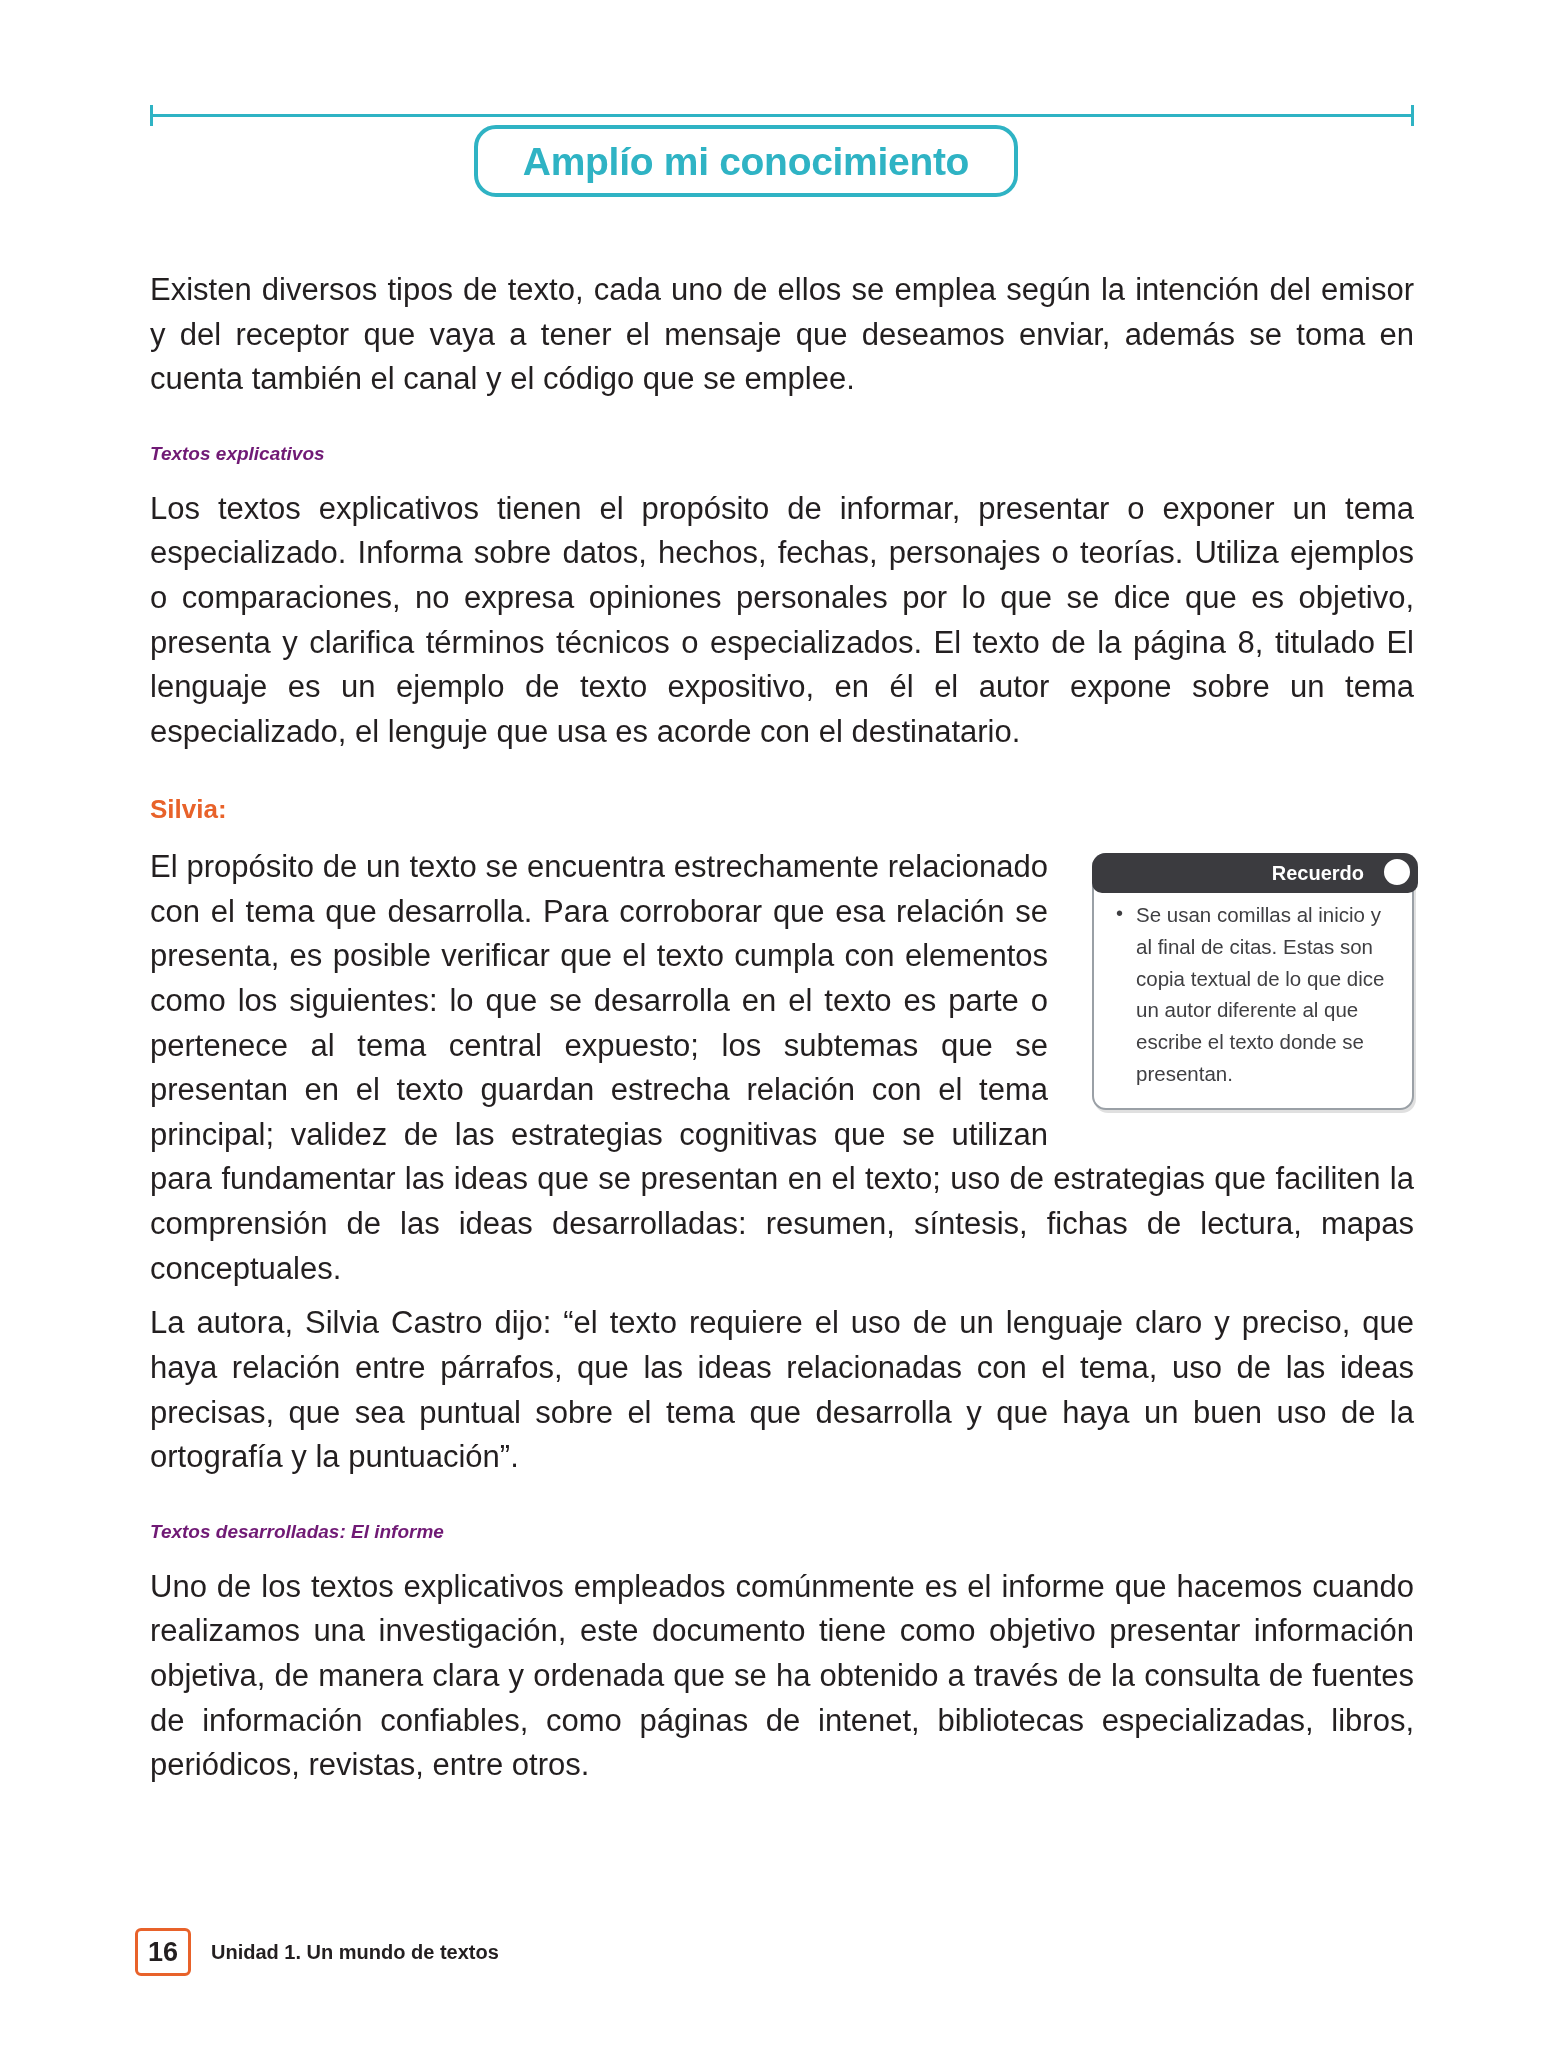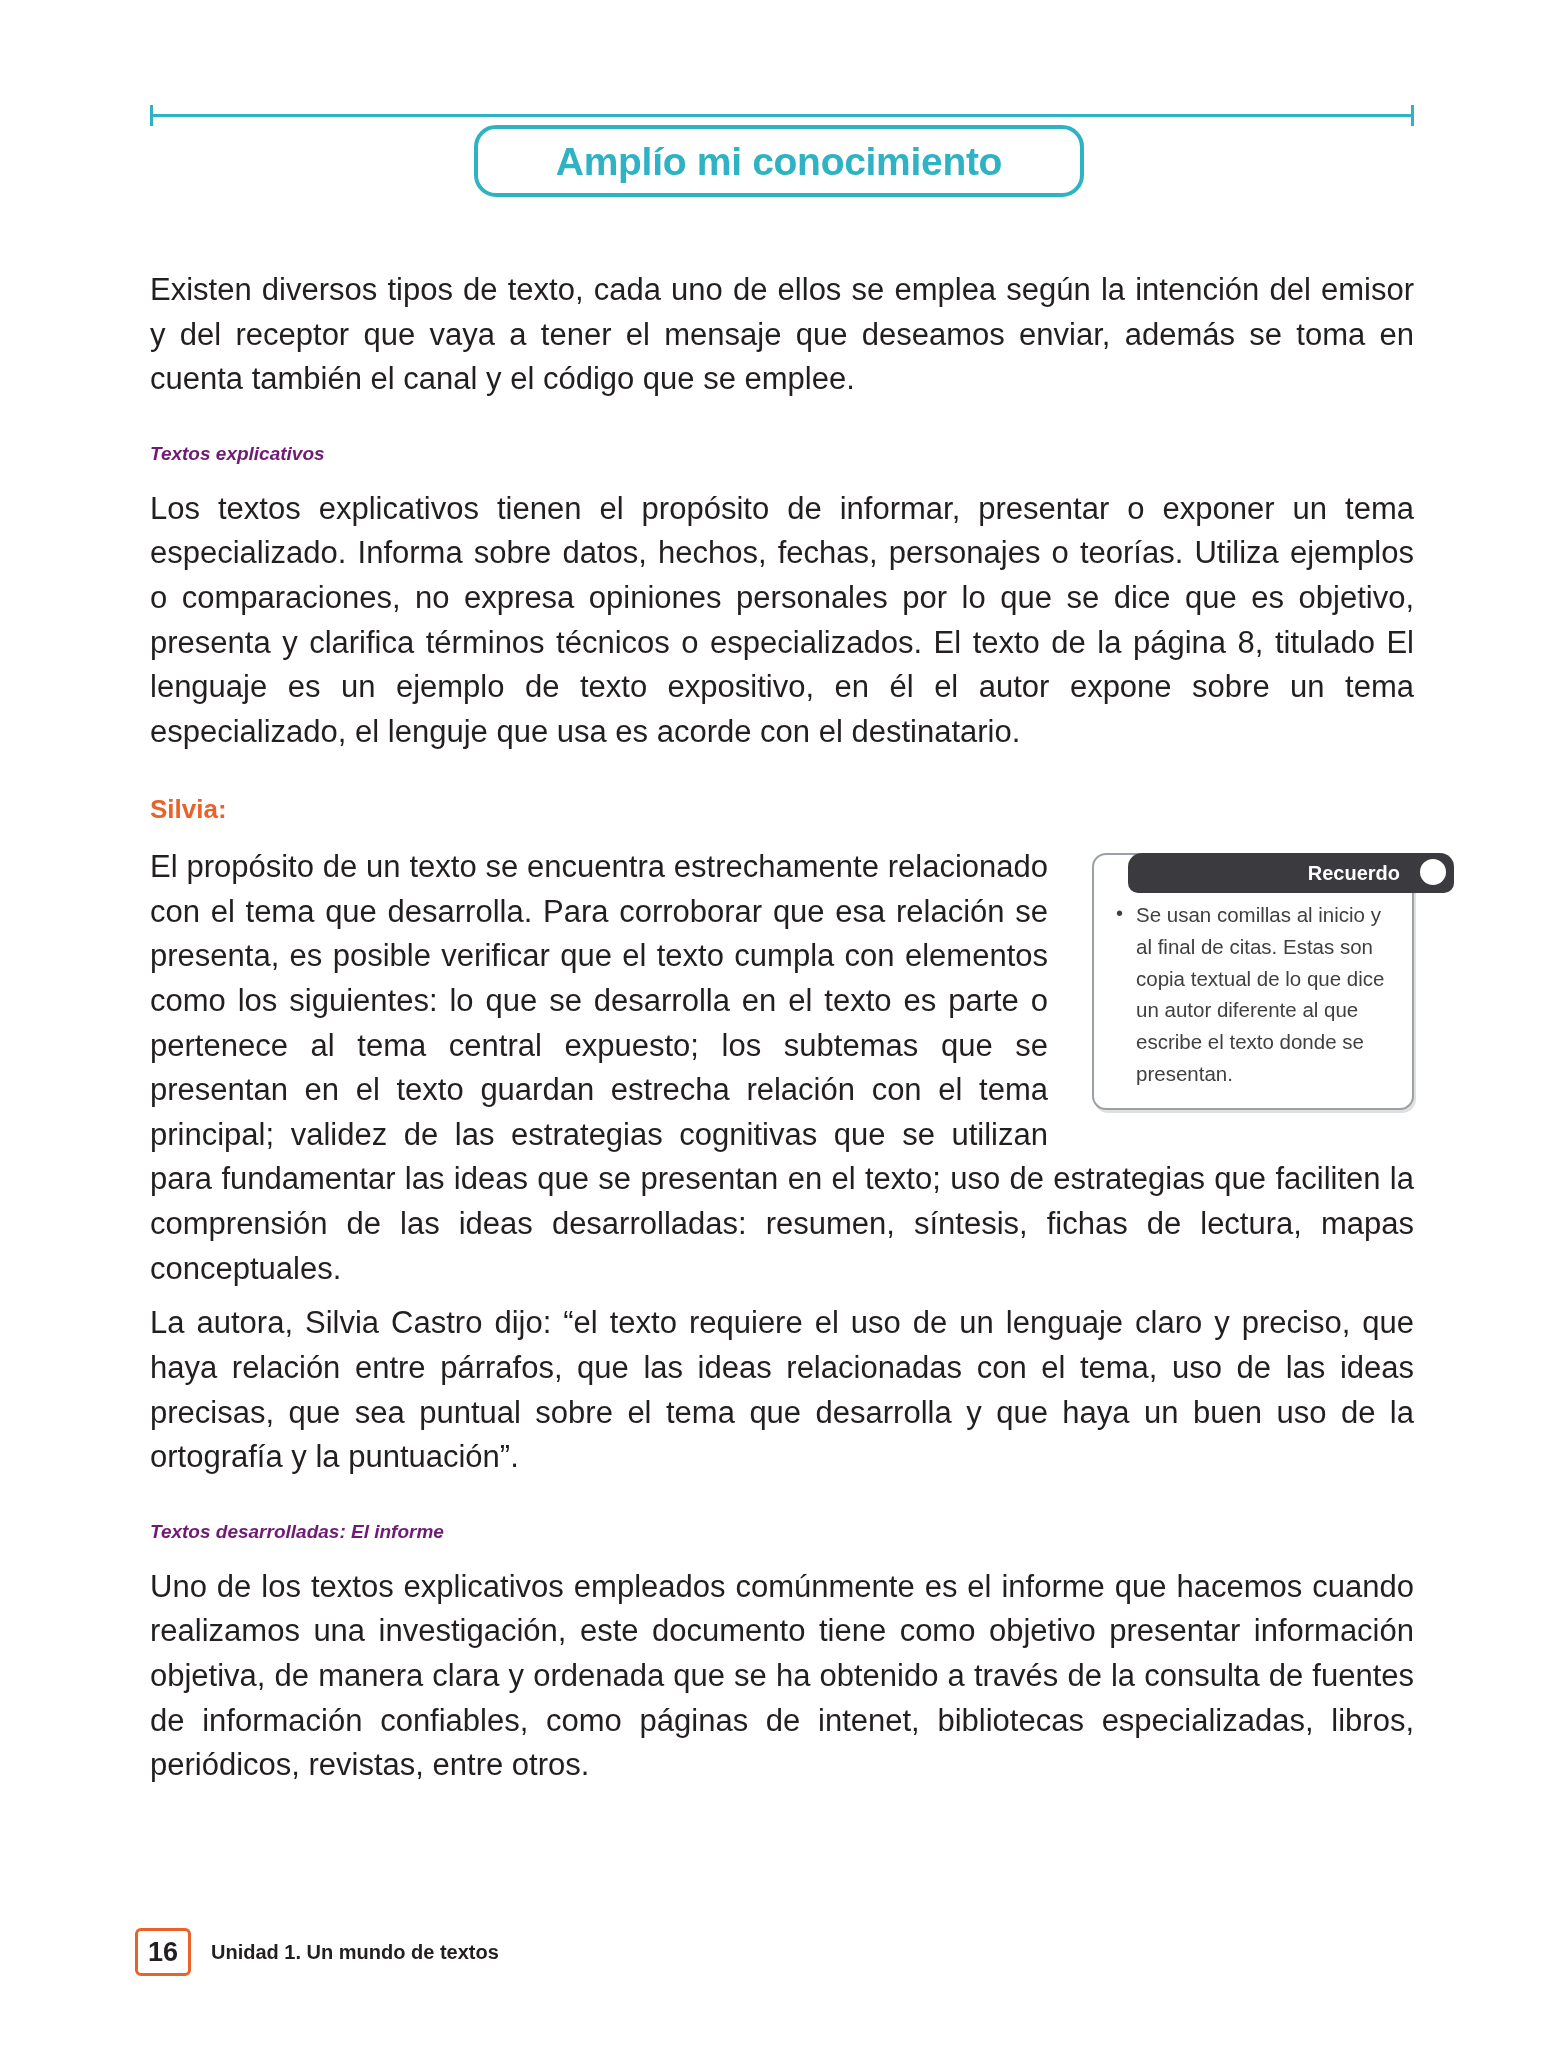--- a/index.html
+++ b/index.html
@@ -40,21 +40,21 @@
     background: #2fb3c4;
   }
   .top-rule::before { left: 0; }
   .top-rule::after { right: 0; }
 
   
   .title-pill {
     position: absolute;
     left: 474px;
     top: 125px;
-    width: 610px;
+    width: 544px;
     height: 72px;
     border: 4px solid #2fb3c4;
     border-radius: 22px;
     background: #ffffff;
     display: flex;
     align-items: center;
     justify-content: center;
     box-sizing: border-box;
   }
   .title-pill span {
@@ -128,21 +128,20 @@
     top: -2px;
     width: 326px;
     height: 40px;
     background: #3b3b3f;
     border-radius: 14px 14px 10px 10px;
     display: flex;
     align-items: center;
     justify-content: flex-end;
     box-sizing: border-box;
     padding-right: 54px;
-    margin-left: 36px;
   }
   .callout-header span {
     color: #ffffff;
     font-size: 20px;
     font-weight: bold;
     line-height: 1;
   }
   .callout-knob {
     position: absolute;
     right: 4px;

